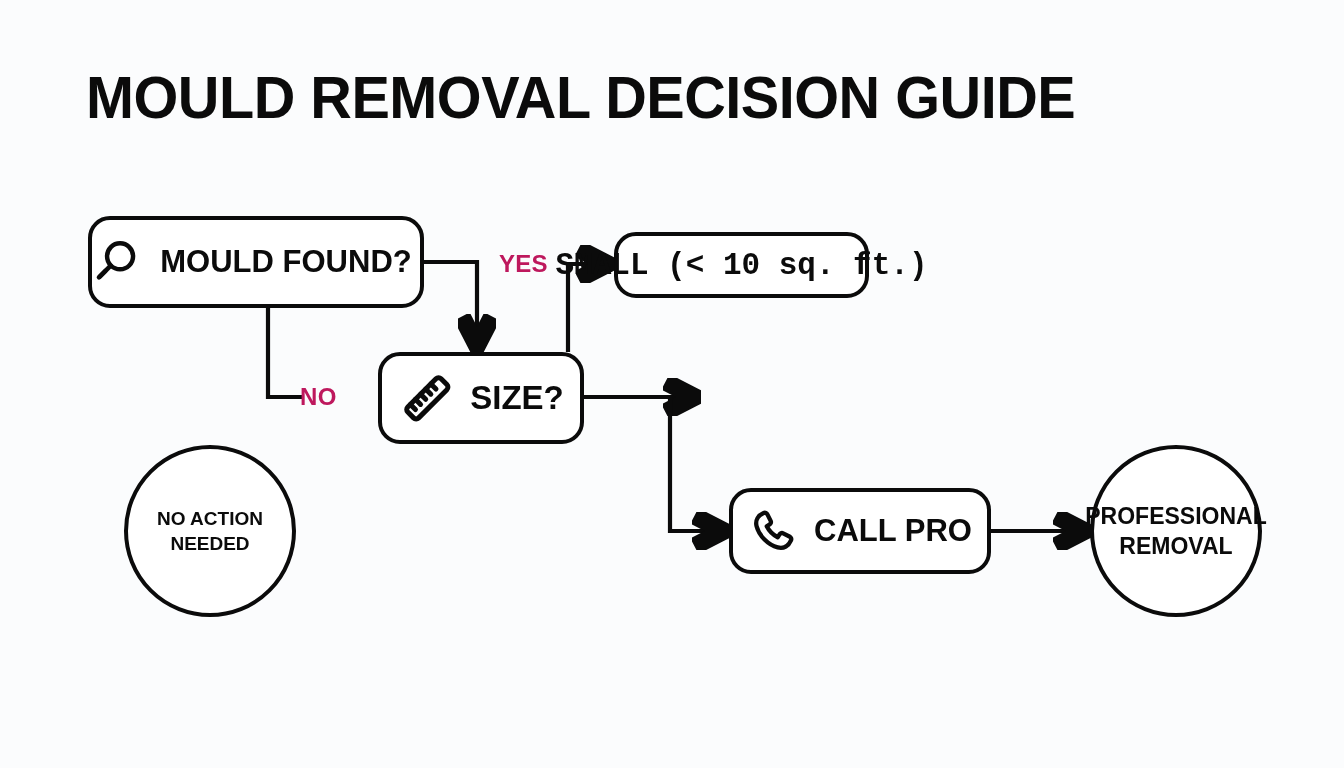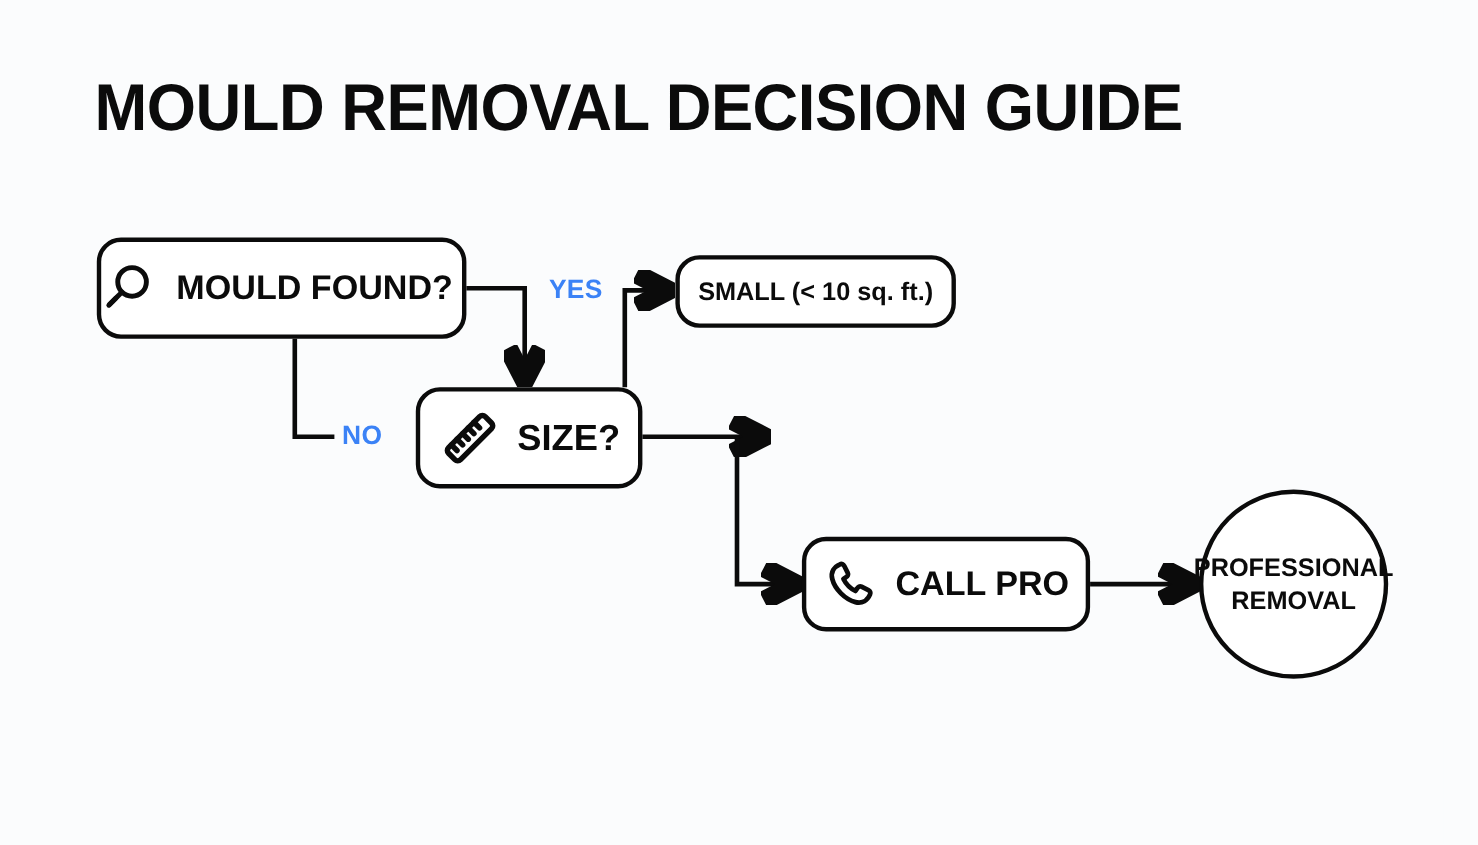--- a/index.html
+++ b/index.html
@@ -96,21 +96,22 @@
     gap: 14px;
   }
   #node-size .node-label {
     font-size: 33px;
   }
 
   #node-small {
     left: 614px; top: 232px; width: 255px; height: 66px;
   }
   #node-small .node-label {
-    font-size: 23px;
+    font-size: 31px;
+    font-family: Liberation Mono, monospace;
   }
 
   #node-diy {
     left: 700px; top: 362px; width: 232px; height: 70px;
   }
   #node-diy .node-label {
     font-size: 23px;
   }
 
   #node-call-pro {
@@ -151,26 +152,26 @@
     stroke-width: 5.5;
     stroke-linecap: round;
     stroke-linejoin: round;
   }
 
   
   .edge-label {
     position: absolute;
     font-size: 24px;
     font-weight: 700;
-    color: #3b82f6;
+    color: #be185d;
     white-space: nowrap;
     letter-spacing: 0.3px;
   }
   #edge-label-yes { left: 499px; top: 250px; }
-  #edge-label-no  { left: 311px; top: 383px; }
+  #edge-label-no  { left: 300px; top: 383px; }
 </style>
 </head>
 <body>
 
 <div id="canvas">
 
   <div class="title">MOULD REMOVAL DECISION GUIDE</div>
 
   <svg class="edges" viewBox="0 0 1344 768" width="1344" height="768">
     <defs>
@@ -234,19 +235,23 @@
         <path d="M 20,9 C 13,12 9,18 11,26 C 14,38 26,50 38,53
                  C 46,55 52,51 55,44 C 56,42 55,40 53,39
                  L 45,35 C 43,34 41,35 40,37 L 38,40
                  C 32,37 27,32 24,26 L 27,24 C 29,23 30,21 29,19
                  L 25,11 C 24,9 22,8 20,9 Z"></path>
       </svg>
     </span>
     <span class="node-label">CALL PRO</span>
   </div>
 
+  <div class="node circle" id="node-no-action">
+    <span class="node-label">NO ACTION</span>
+    <span class="node-label">NEEDED</span>
+  </div>
 
   <div class="node circle" id="node-professional">
     <span class="node-label">PROFESSIONAL</span>
     <span class="node-label">REMOVAL</span>
   </div>
 
 </div>
 
 </body></html>

